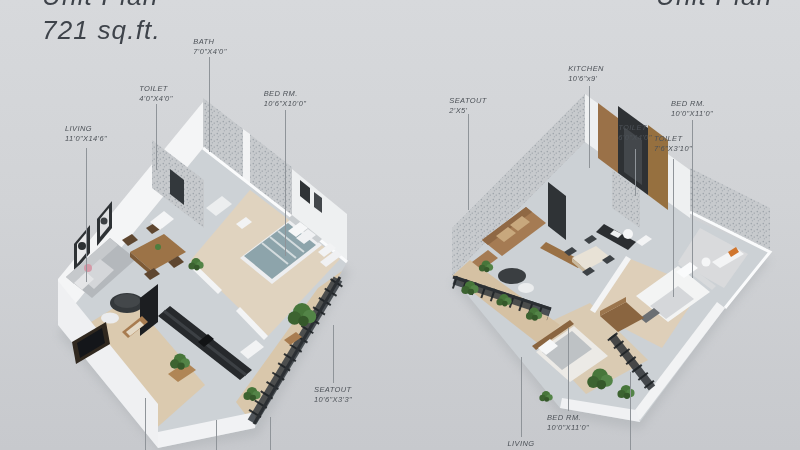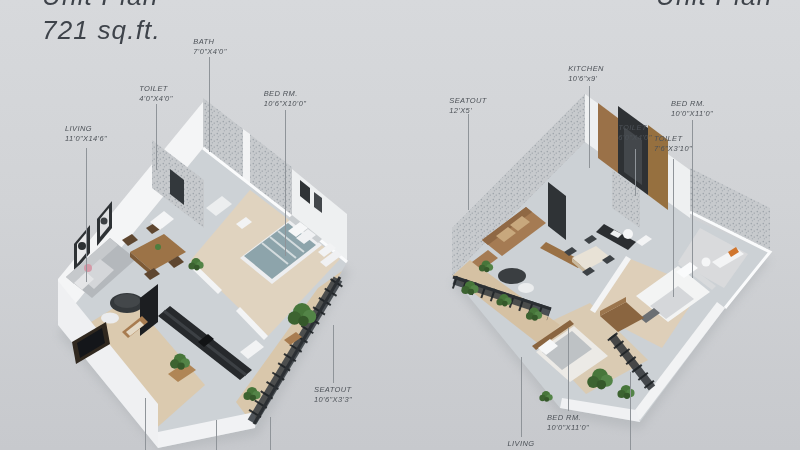--- a/index.html
+++ b/index.html
@@ -294,21 +294,21 @@
     <span>BED RM.</span>
       <span>10'6"X10'0"</span>
   </div>
   <div class="plan-label" style="left:333px;top:385px;">
     <span>SEATOUT</span>
       <span>10'6"X3'3"</span>
   </div>
 
   <div class="plan-label" style="left:468px;top:96px;">
     <span>SEATOUT</span>
-      <span>12'X5'</span>
+      <span>2'X5'</span>
   </div>
   <div class="plan-label" style="left:586px;top:64px;">
     <span>KITCHEN</span>
       <span>10'6"x9'</span>
   </div>
   <div class="plan-label" style="left:635px;top:123px;">
     <span>TOILET</span>
       <span>6'0"X4'0"</span>
   </div>
   <div class="plan-label" style="left:673px;top:134px;">

